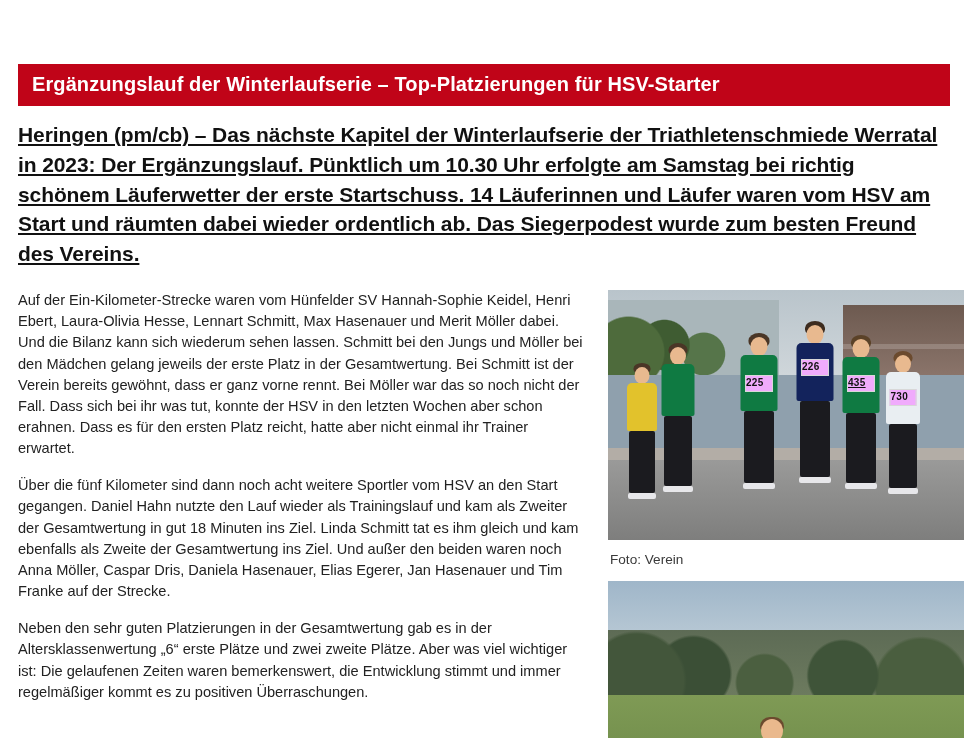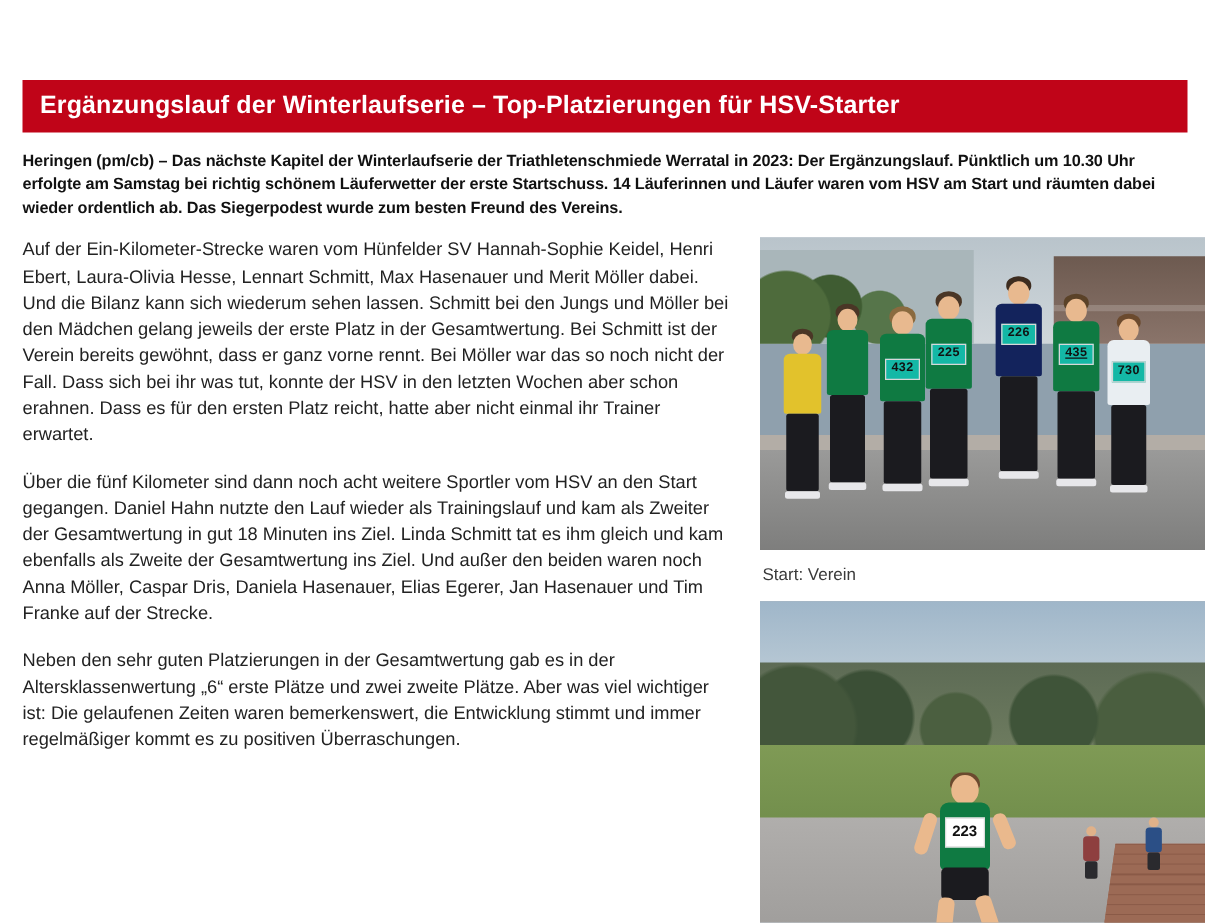--- a/index.html
+++ b/index.html
@@ -28,25 +28,26 @@
     color: #ffffff;
     font-size: 20px;
     font-weight: bold;
     padding: 9px 14px 11px 14px;
     line-height: 1.1;
     letter-spacing: 0.1px;
   }
   
   .lead {
     margin-top: 14px;
-    font-size: 13px;
+    font-size: 21px;
     font-weight: bold;
     line-height: 1.42;
     color: #111111;
     letter-spacing: -0.1px;
+    text-decoration: underline;
   }
   
   .content {
     display: flex;
     margin-top: 15px;
     gap: 24px;
   }
   .col-text {
     width: 566px;
     flex: 0 0 566px;
@@ -127,26 +128,25 @@
     position: absolute; left: 50%; transform: translateX(-50%);
     border-radius: 50% 50% 40% 40%;
     background: #4a3626;
   }
   .runner .torso {
     position: absolute; left: 50%; transform: translateX(-50%);
     border-radius: 5px 5px 2px 2px;
   }
   .runner .bib {
     position: absolute; left: 50%; transform: translateX(-50%);
-    background: #14b8a6;
+    background: #f0abfc;
     color: #111;
     font-size: 10px;
     font-weight: bold;
     font-family: "Liberation Sans", sans-serif;
-    text-align: center;
     line-height: 13px;
     border: 1px solid #d8d8d8;
     letter-spacing: 0.3px;
   }
   .runner .legs {
     position: absolute; left: 50%; transform: translateX(-50%);
     background: #1b1b1f;
     border-radius: 2px;
   }
   .runner .shoes {
@@ -270,28 +270,20 @@
         </div>
 
         <div class="runner" style="left:46px; width:48px; height:196px;">
           <div class="hair" style="top:4px; width:19px; height:13px;"></div>
           <div class="head" style="top:8px; width:16px; height:18px;"></div>
           <div class="torso" style="top:25px; width:33px; height:52px; background:#0f7a42;"></div>
           <div class="legs" style="top:77px; width:28px; height:70px;"></div>
           <div class="shoes" style="top:147px; width:30px;"></div>
         </div>
 
-        <div class="runner" style="left:88px; width:52px; height:200px;">
-          <div class="hair" style="top:10px; width:21px; height:16px; background:#8a6a3f;"></div>
-          <div class="head" style="top:14px; width:17px; height:19px;"></div>
-          <div class="torso" style="top:32px; width:36px; height:54px; background:#0f7a42;"></div>
-          <div class="bib" style="top:52px; width:26px; height:15px;">432</div>
-          <div class="legs" style="top:86px; width:30px; height:66px;"></div>
-          <div class="shoes" style="top:152px; width:32px;"></div>
-        </div>
 
         <div class="runner" style="left:124px; width:54px; height:206px;">
           <div class="hair" style="top:4px; width:21px; height:15px; background:#4a3626;"></div>
           <div class="head" style="top:8px; width:17px; height:19px;"></div>
           <div class="torso" style="top:26px; width:37px; height:56px; background:#0f7a42;"></div>
           <div class="bib" style="top:46px; width:26px; height:15px;">225</div>
           <div class="legs" style="top:82px; width:30px; height:72px;"></div>
           <div class="shoes" style="top:154px; width:32px;"></div>
         </div>
 
@@ -317,21 +309,21 @@
           <div class="hair" style="top:14px; width:19px; height:13px; background:#6b4a2e;"></div>
           <div class="head" style="top:18px; width:16px; height:18px;"></div>
           <div class="torso" style="top:35px; width:34px; height:52px; background:#e9eef2;"></div>
           <div class="bib" style="top:52px; width:25px; height:15px;">730</div>
           <div class="legs" style="top:87px; width:28px; height:64px;"></div>
           <div class="shoes" style="top:151px; width:30px;"></div>
         </div>
 
       </div>
 
-      <div class="caption">Start: Verein</div>
+      <div class="caption">Foto: Verein</div>
 
       <div class="photo photo-2">
         <div class="p2-sky"></div>
         <div class="p2-hill"></div>
         <div class="p2-trees"></div>
         <div class="p2-grass"></div>
         <div class="p2-path"></div>
         <div class="p2-brick"></div>
         <div class="p2-grass-bottom"></div>
 

